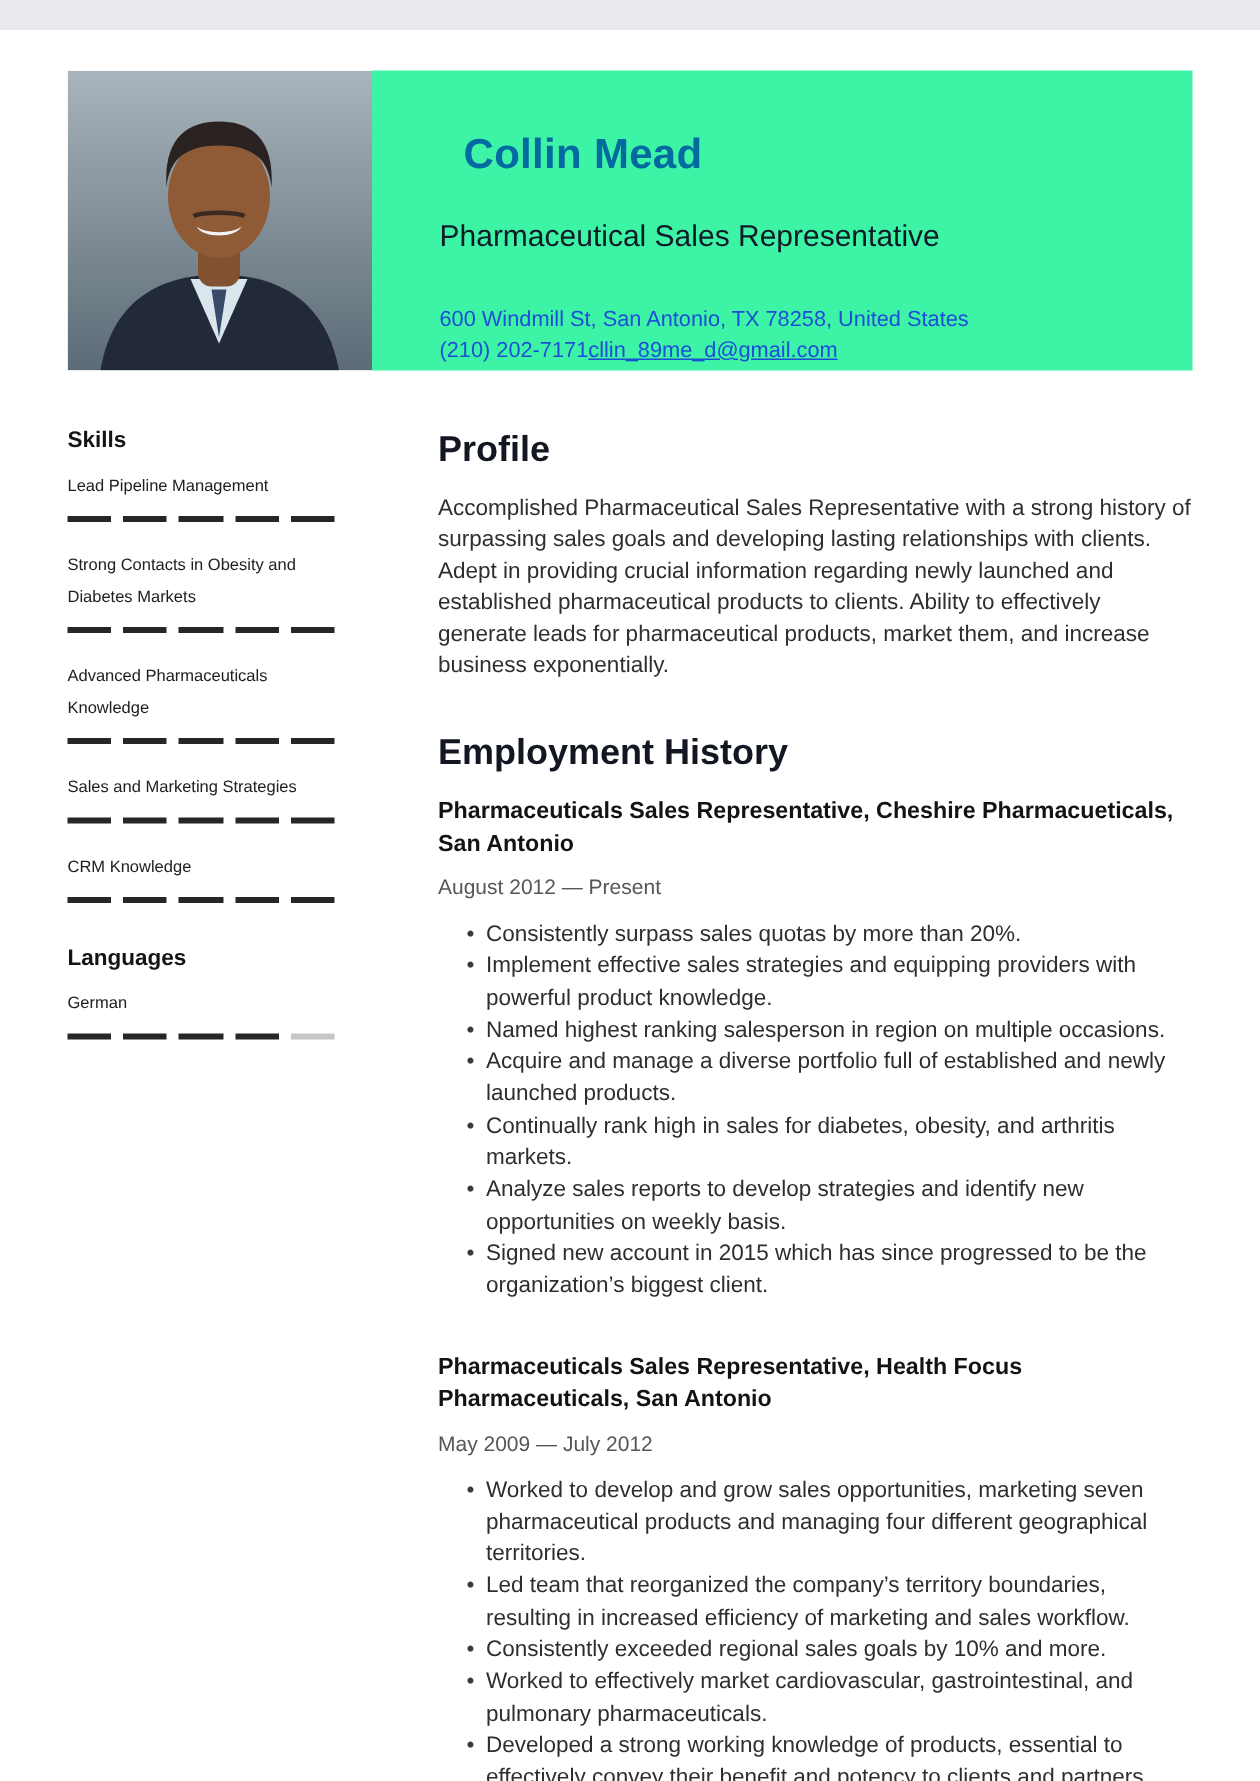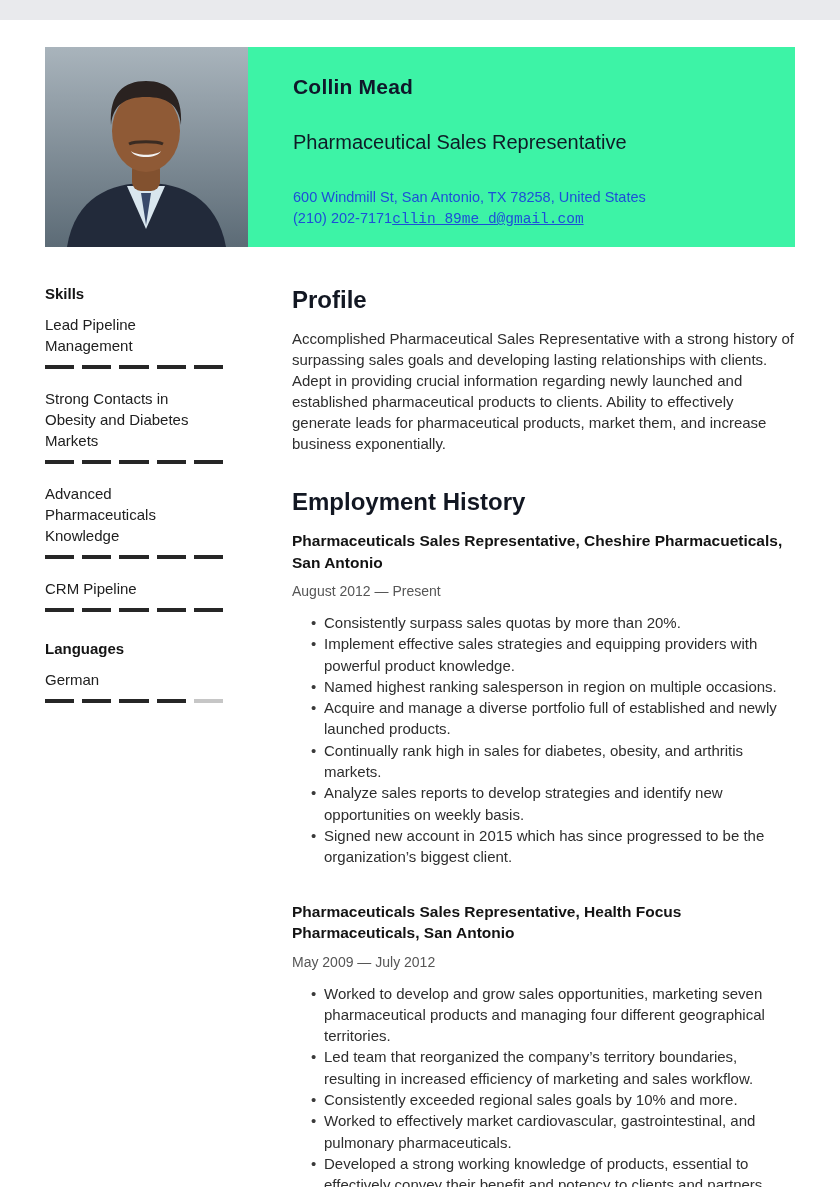--- a/index.html
+++ b/index.html
@@ -39,62 +39,62 @@
     overflow:hidden;
   }
   .photo svg{display:block;width:100%;height:100%;}
   .banner{
     flex:1;
     background:var(--accent);
     height:200px;
     padding:22px 30px 0 45px;
   }
   .name{
-    margin:0;
-    font-size:21px;
+    margin:16px;
+    font-size:28px;
     line-height:36px;
     font-weight:700;
-    color:#0f172a;
+    color:#0369a1;
     letter-spacing:.2px;
   }
   .job-title{
     margin-top:24px;
     font-size:20px;
     line-height:26px;
     color:#0f1b26;
   }
   .contact{
     margin-top:32px;
     font-size:14.5px;
     line-height:21px;
     color:#1d4ed8;
   }
   .contact-line{display:flex;align-items:baseline;}
-  .email-link{color:inherit;text-decoration:underline;cursor:pointer;font-family:Liberation Mono, monospace;}
+  .email-link{color:inherit;text-decoration:underline;cursor:pointer;}
   
   .columns{
     display:flex;
     margin:0 45px;
     padding-top:38px;
     gap:69px;
   }
   .sidebar{
     width:178px;
     flex:0 0 178px;
   }
   .side-heading{
     margin:0 0 12px 0;
     font-size:15px;
     font-weight:700;
     color:#141414;
   }
   .side-heading.languages{margin-top:28px;}
   .skill{margin-bottom:19px;}
   .skill-name{
-    font-size:15px;
+    font-size:11px;
     line-height:21px;
     color:#202020;
     margin-bottom:9px;
   }
   .bar{display:flex;gap:8px;height:4px;}
   .bar .seg{flex:1;background:var(--bar-empty);}
   .bar .seg.filled{background:var(--bar-filled);}
   
   .main{flex:1;min-width:0;}
   .section-heading{
@@ -212,21 +212,31 @@
         <div class="skill-name">Advanced Pharmaceuticals Knowledge</div>
         <div class="bar">
             <span class="seg filled"></span>
             <span class="seg filled"></span>
             <span class="seg filled"></span>
             <span class="seg filled"></span>
             <span class="seg filled"></span>
           </div>
       </div>
       <div class="skill">
-        <div class="skill-name">CRM Pipeline</div>
+        <div class="skill-name">Sales and Marketing Strategies</div>
+        <div class="bar">
+            <span class="seg filled"></span>
+            <span class="seg filled"></span>
+            <span class="seg filled"></span>
+            <span class="seg filled"></span>
+            <span class="seg filled"></span>
+          </div>
+      </div>
+      <div class="skill">
+        <div class="skill-name">CRM Knowledge</div>
         <div class="bar">
             <span class="seg filled"></span>
             <span class="seg filled"></span>
             <span class="seg filled"></span>
             <span class="seg filled"></span>
             <span class="seg filled"></span>
           </div>
       </div>
 
       <h3 class="side-heading languages">Languages</h3>

